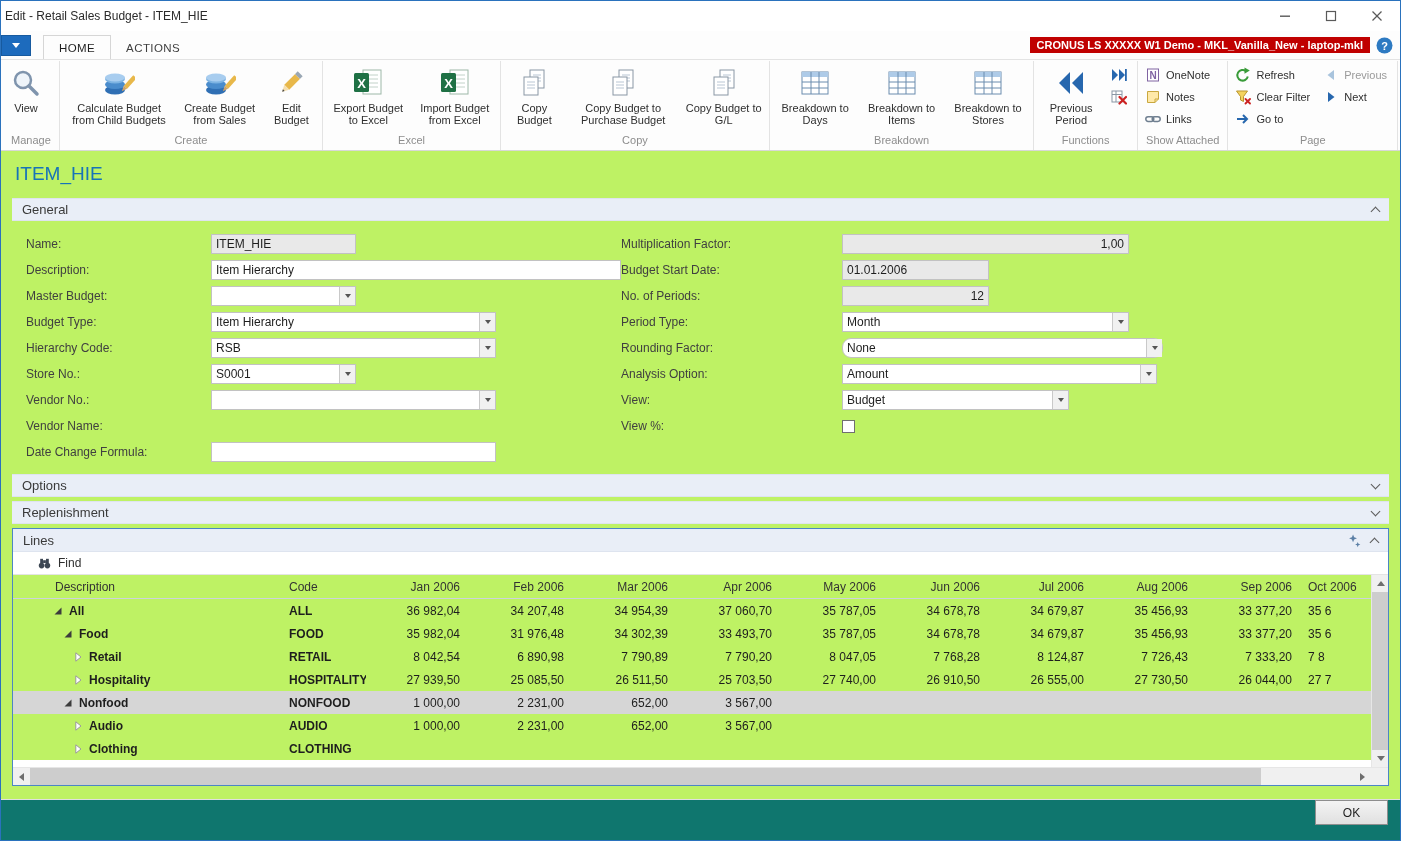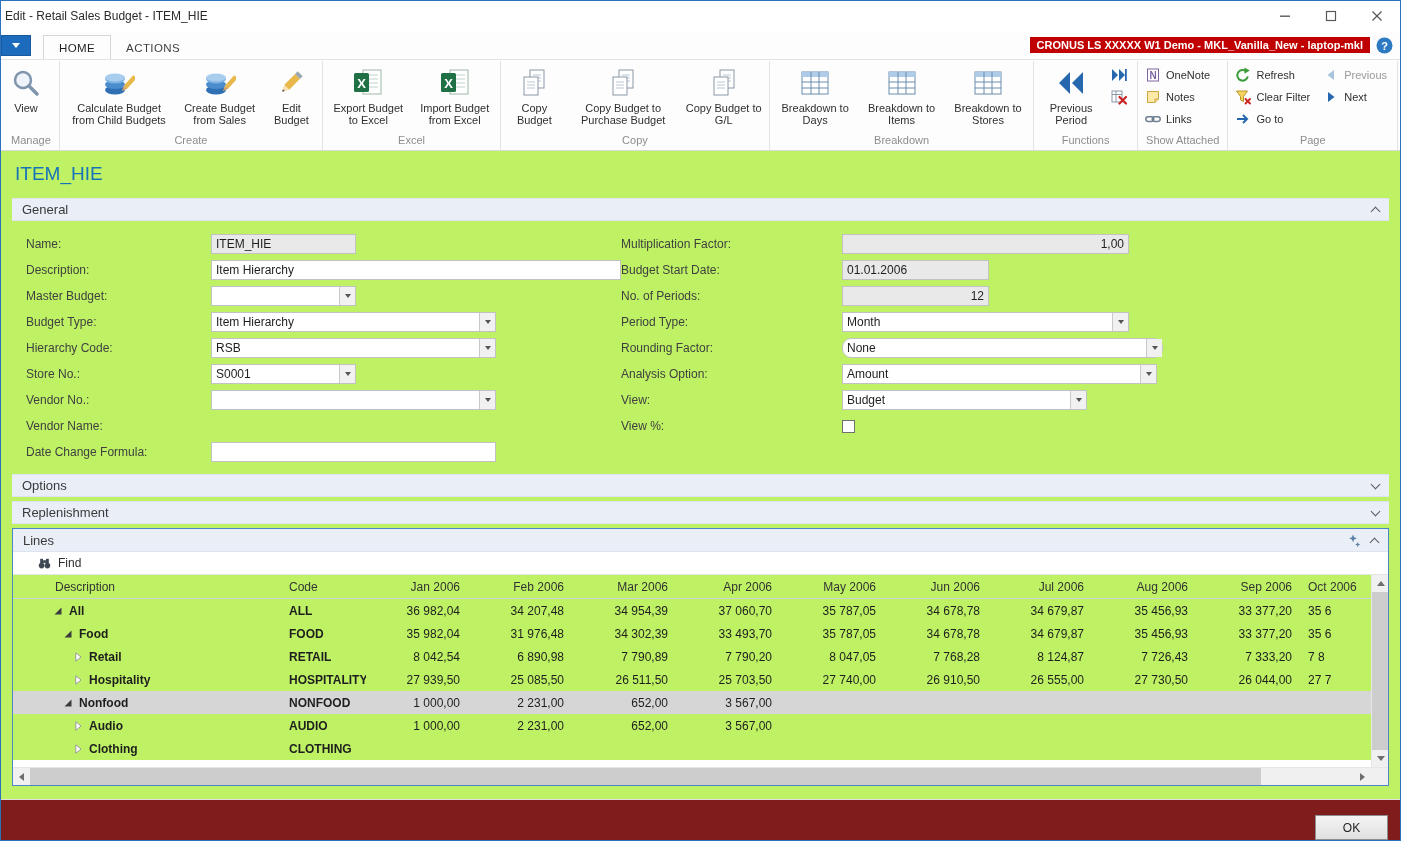--- a/index.html
+++ b/index.html
@@ -100,21 +100,21 @@
   .hscroll { flex:0 0 17px; background:#f0f0f0; border-top:1px solid #e6e6e6; display:flex; align-items:center; }
   .htrack { flex:1 1 auto; height:17px; display:flex; align-items:center; }
   .hthumb { height:17px; width:93%; background:#cdcdcd; }
   .scorner { flex:0 0 17px; height:17px; background:#f0f0f0; }
   .tri-up { width:0; height:0; border-left:4px solid transparent; border-right:4px solid transparent; border-bottom:5px solid #6e6e6e; }
   .tri-down { width:0; height:0; border-left:4px solid transparent; border-right:4px solid transparent; border-top:5px solid #6e6e6e; }
   .tri-left { width:0; height:0; border-top:4px solid transparent; border-bottom:4px solid transparent; border-right:5px solid #6e6e6e; }
   .tri-right { width:0; height:0; border-top:4px solid transparent; border-bottom:4px solid transparent; border-left:5px solid #6e6e6e; }
 
   
-  .footer { flex:0 0 41px; background:#7f1d1d; border-top:1px solid #e0e0e0; display:flex; align-items:flex-end; justify-content:flex-end; padding-right:12px; }
+  .footer { flex:0 0 41px; background:#0f766e; border-top:1px solid #e0e0e0; display:flex; align-items:flex-start; justify-content:flex-end; padding-right:12px; }
   .okbtn { width:73px; height:25px; background:linear-gradient(#f4f4f4,#e0e0e0); border:1px solid #8e8e8e; font-size:12px; color:#1e1e1e; }
 </style>
 </head>
 <body>
 
 <div class="window">
 
   <div class="titlebar">
     <span class="title">Edit - Retail Sales Budget - ITEM_HIE</span>
     <div class="win-controls">
@@ -559,21 +559,21 @@
           </div>
           <div class="frow">
             <label class="flabel">Analysis Option:</label>
             <div class="fld" style="width: 315px;">
               <input value="Amount" style="">
               <span class="ddbtn"></span>
             </div>
           </div>
           <div class="frow">
             <label class="flabel">View:</label>
-            <div class="fld" style="width: 245px;">
+            <div class="fld" style="width: 227px;">
               <input value="Budget" style="">
               <span class="ddbtn"></span>
             </div>
           </div>
           <div class="frow">
             <label class="flabel">View %:</label>
             <span class="checkbox"></span>
           </div>
         </div>
     </div>

